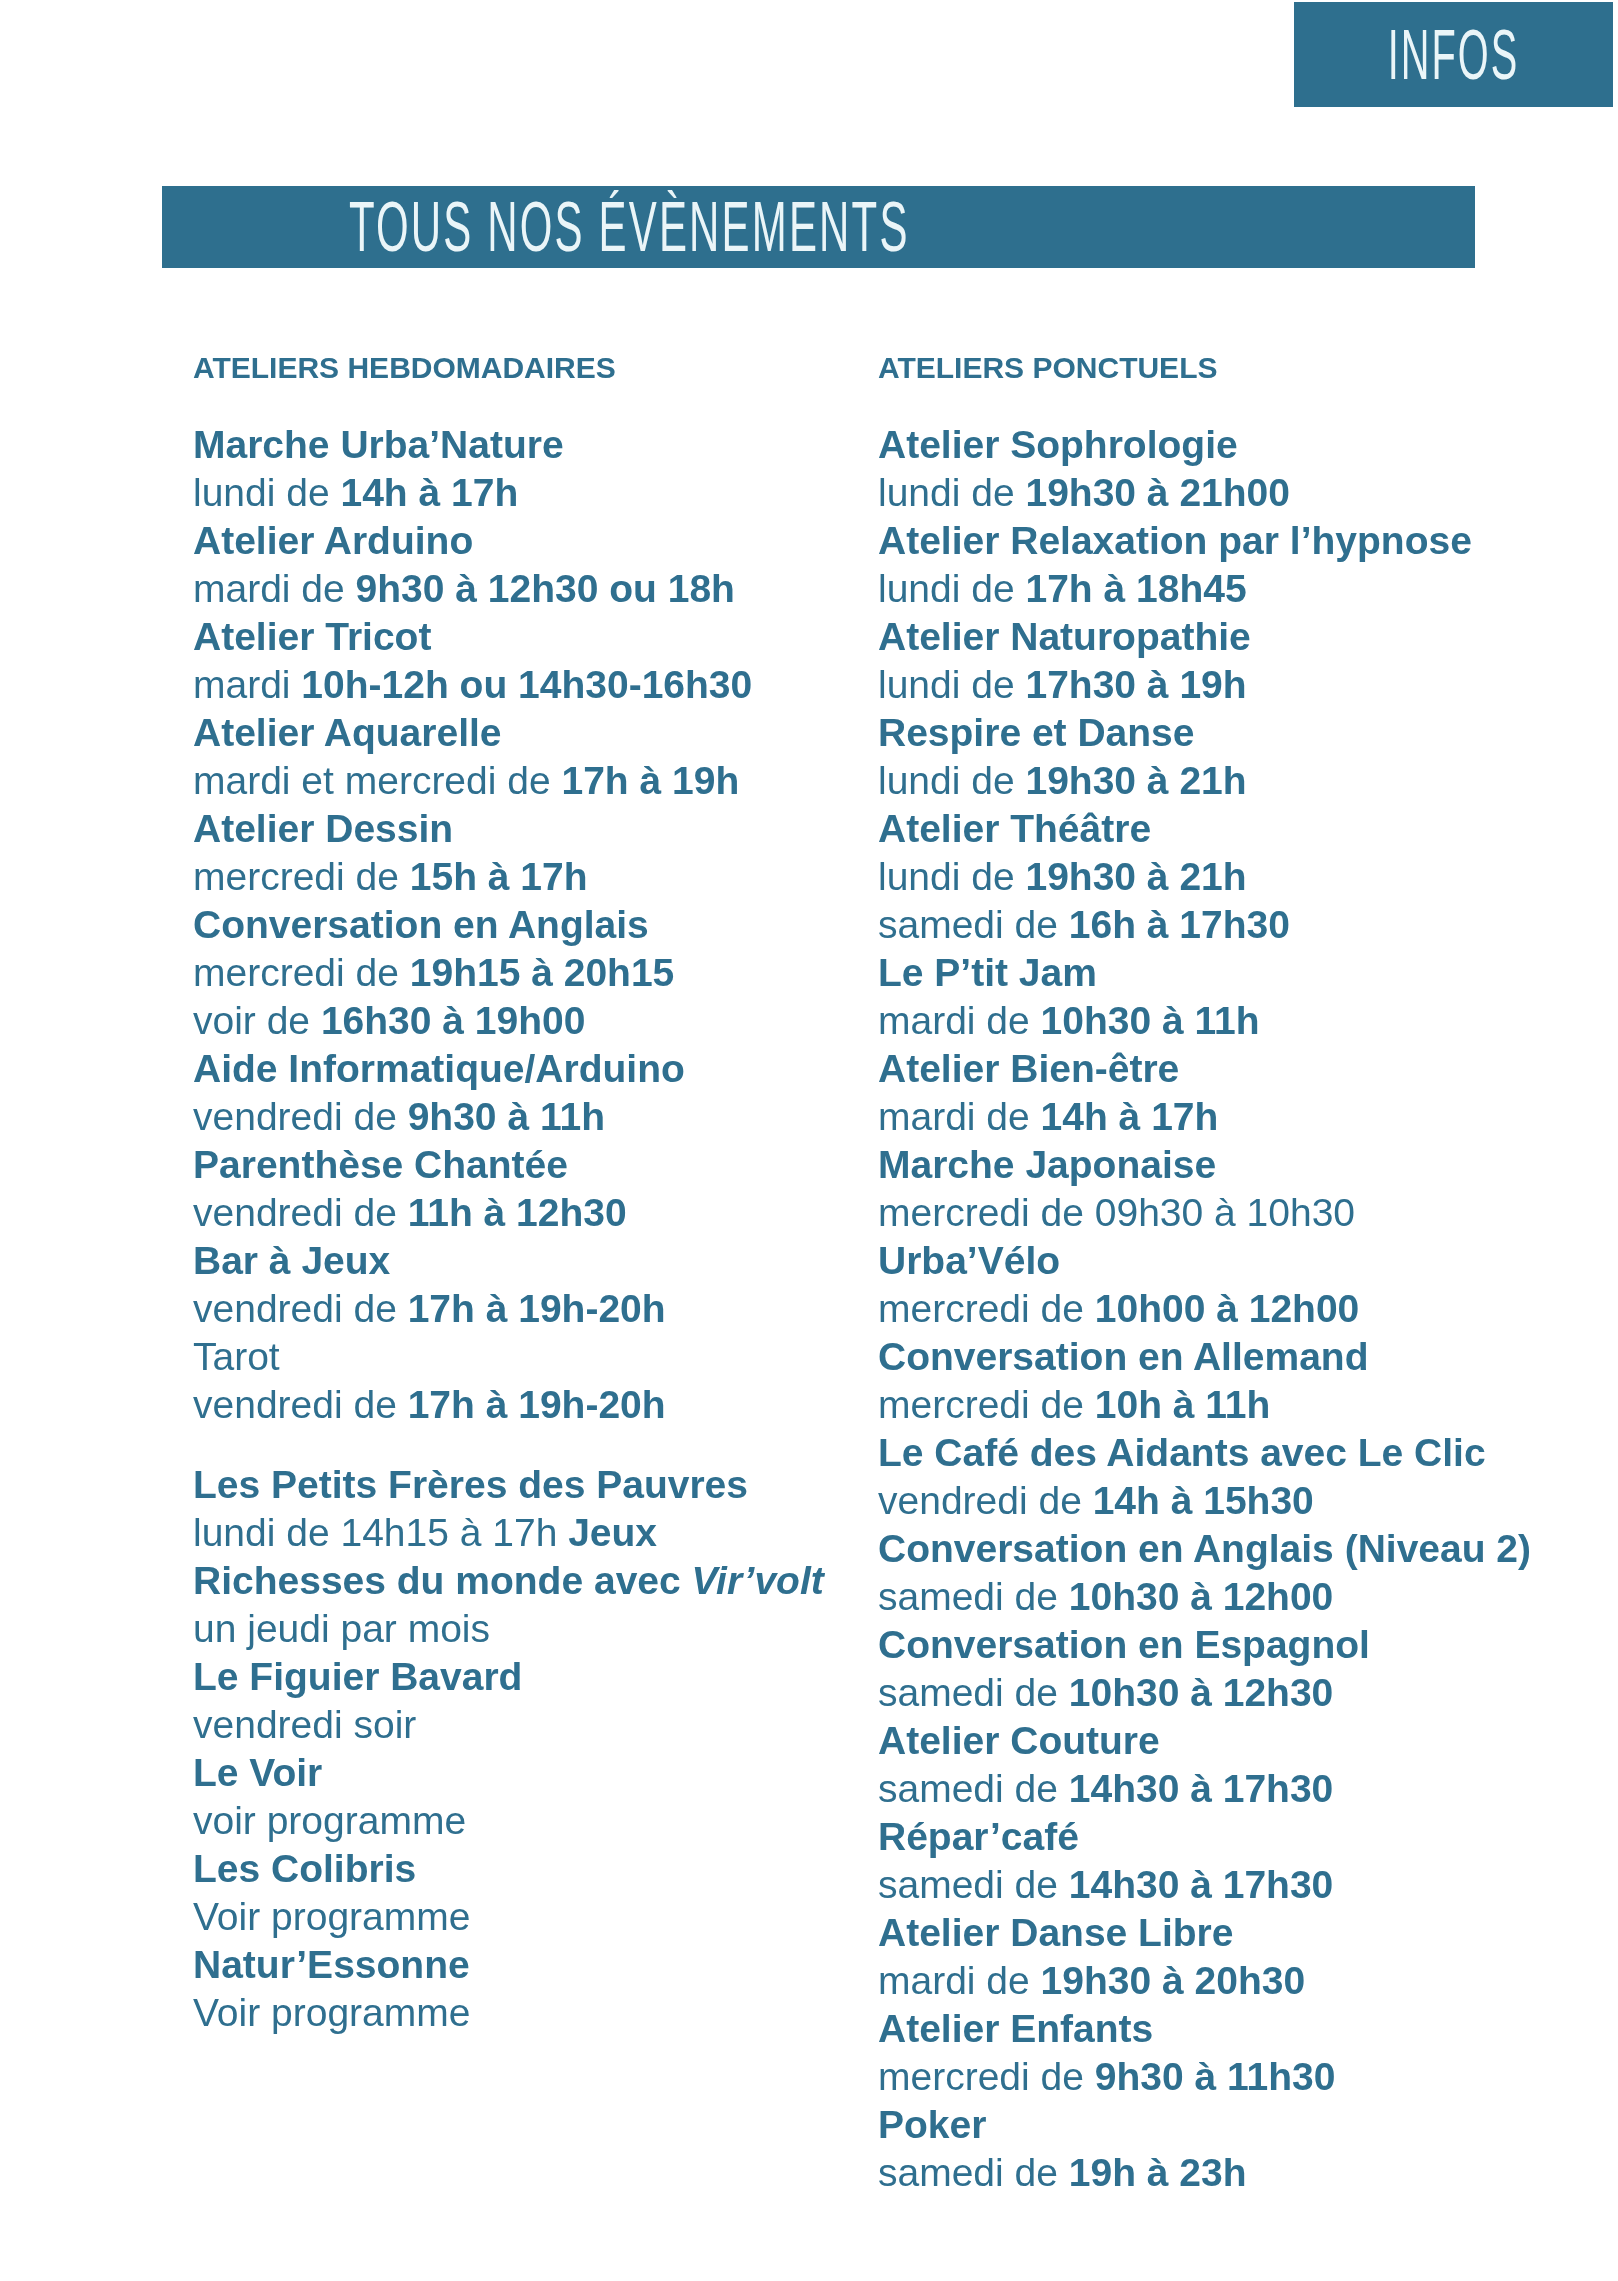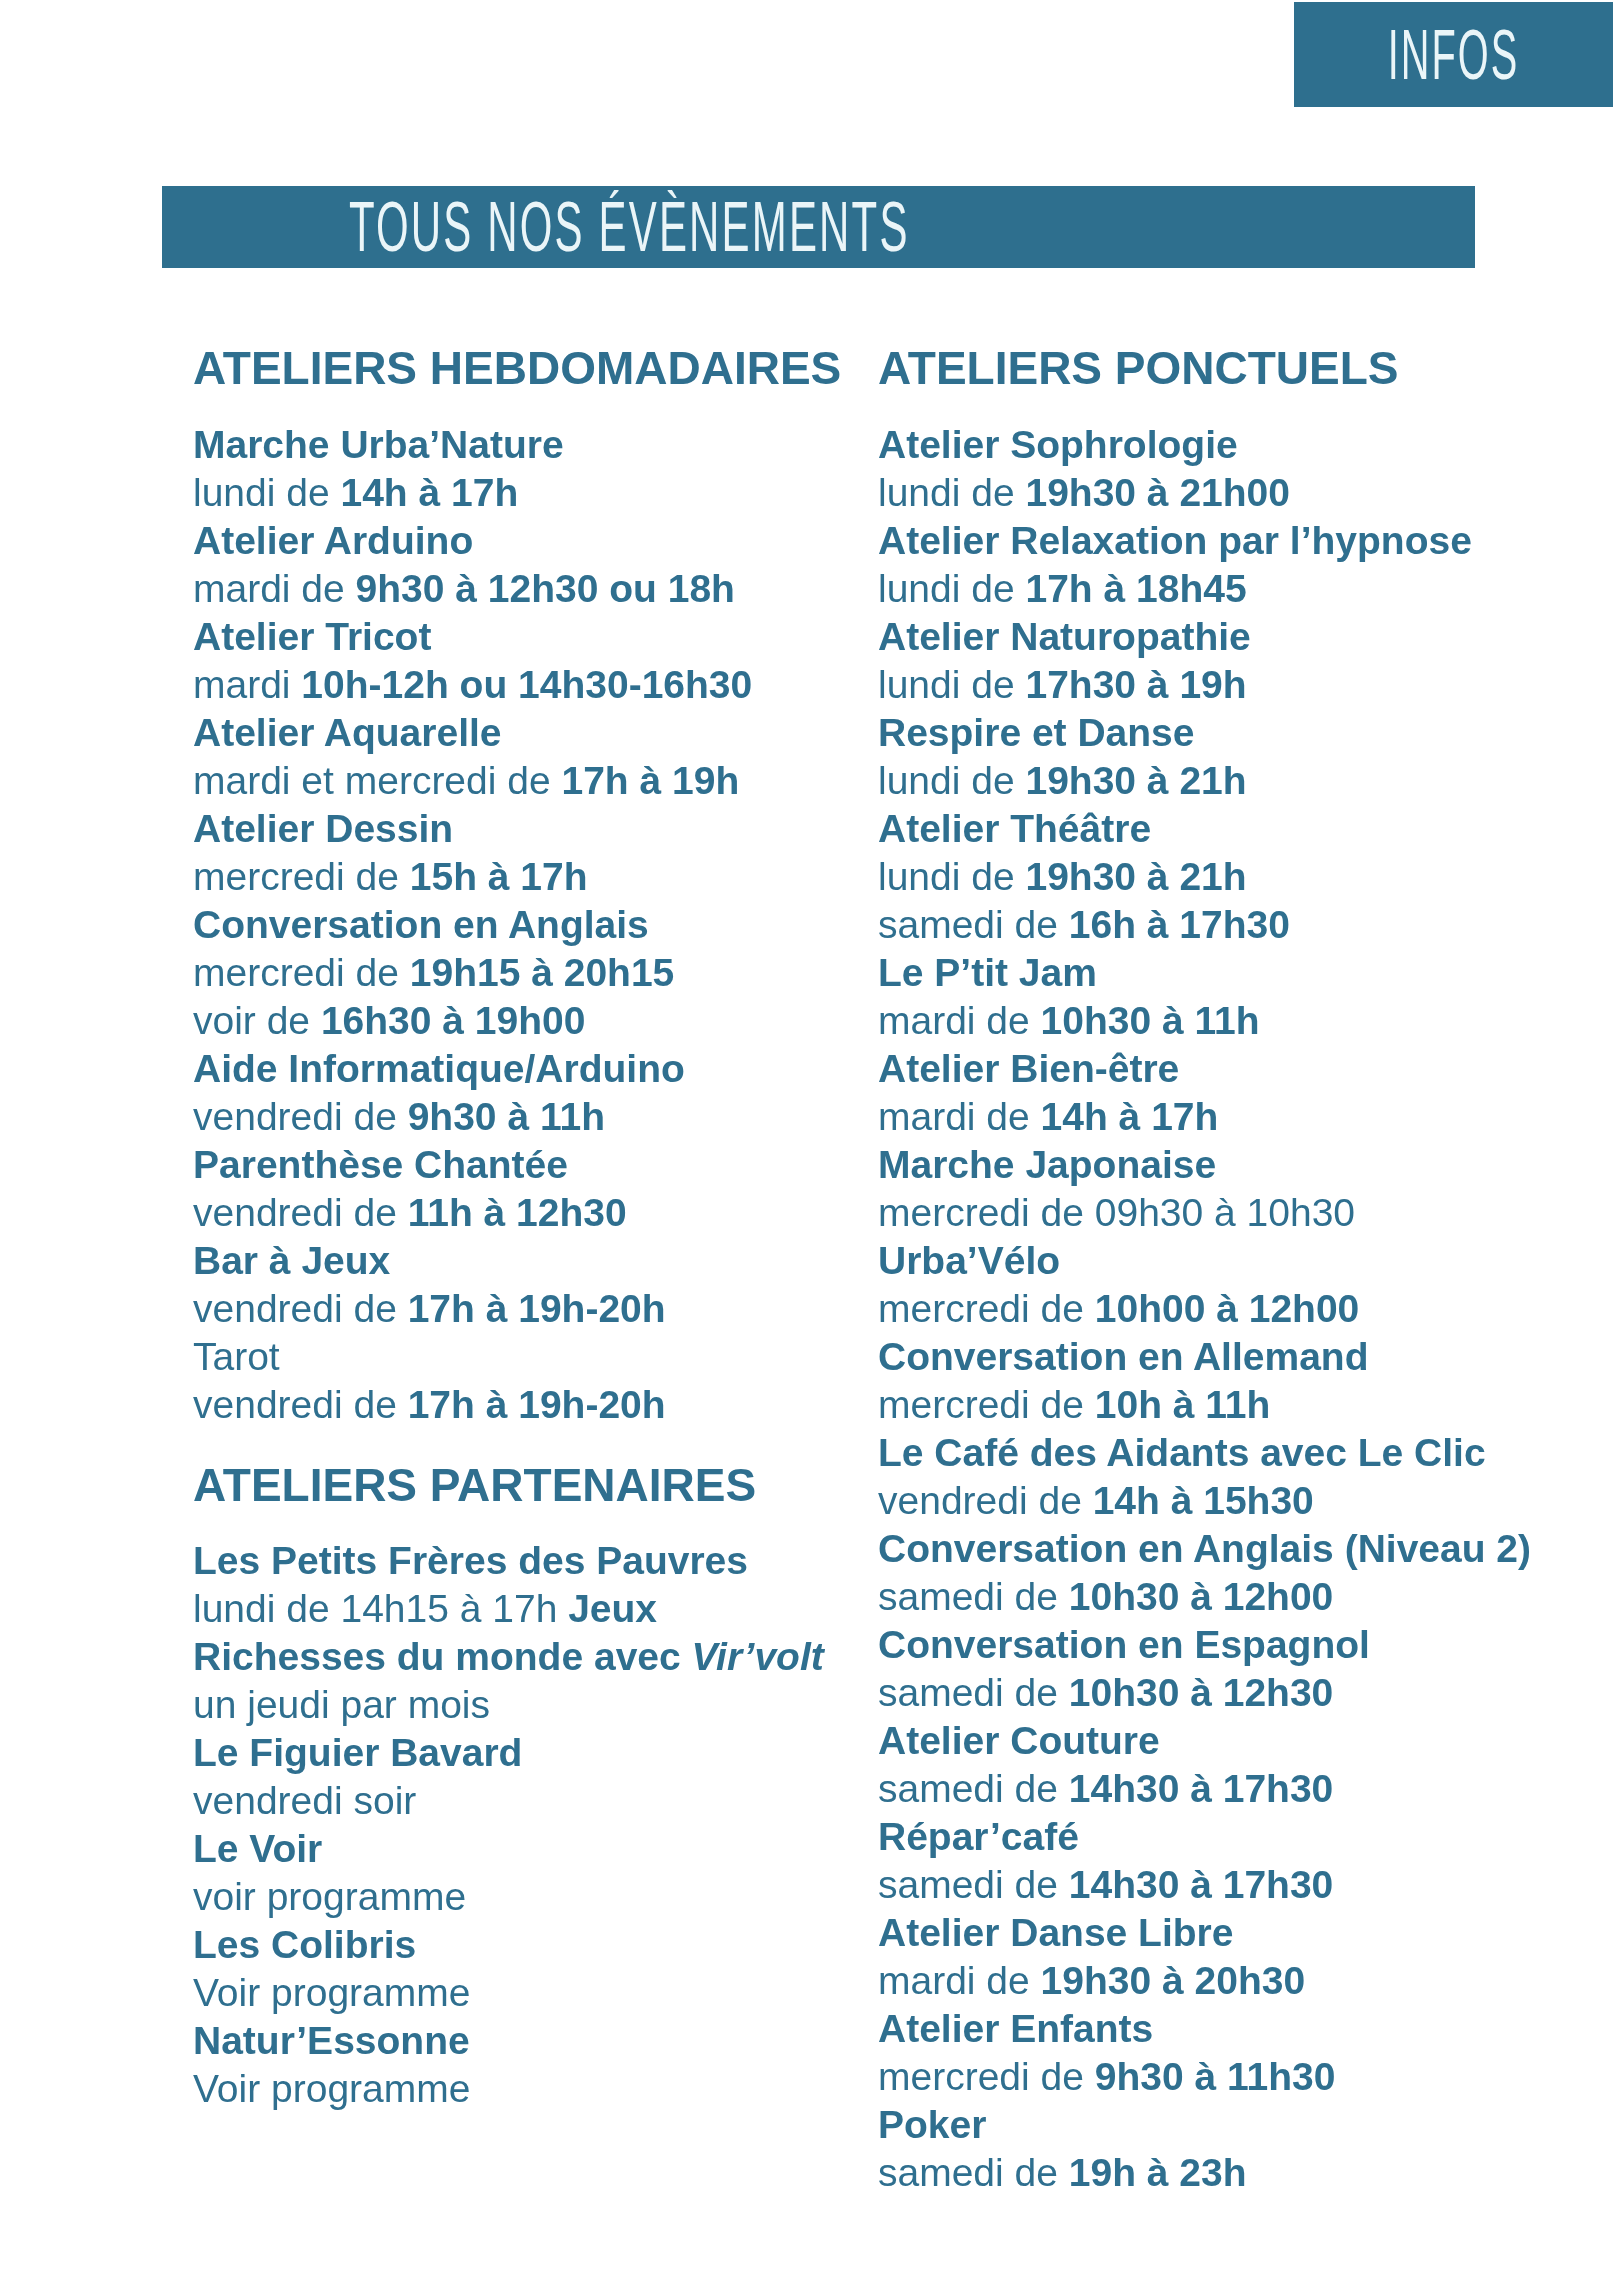--- a/index.html
+++ b/index.html
@@ -44,21 +44,21 @@
     transform-origin:center;
   }
   .column{
     position:absolute;top:344px;
   }
   .column-left{left:193px;width:664px;}
   .column-right{left:878px;width:740px;}
   .section + .section{margin-top:32px;}
   .sec-heading{
     margin:0 0 28.5px 0;
-    font-size:46px;line-height:48px;font-weight:bold;
+    font-size:30px;line-height:48px;font-weight:bold;
     color:var(--text);
   }
   .line{
     font-size:39px;line-height:48px;
     white-space:nowrap;
   }
   .line .b{font-weight:bold;}
   .line .i{font-style:italic;}
 </style>
 </head>
@@ -91,21 +91,20 @@
       <div class="line"><span class="b">Aide Informatique/Arduino</span></div>
       <div class="line"><span class="">vendredi de </span><span class="b">9h30 à 11h</span></div>
       <div class="line"><span class="b">Parenthèse Chantée</span></div>
       <div class="line"><span class="">vendredi de </span><span class="b">11h à 12h30</span></div>
       <div class="line"><span class="b">Bar à Jeux</span></div>
       <div class="line"><span class="">vendredi de </span><span class="b">17h à 19h-20h</span></div>
       <div class="line"><span class="">Tarot</span></div>
       <div class="line"><span class="">vendredi de </span><span class="b">17h à 19h-20h</span></div>
     </div>
     <div class="section">
-      <div class="sec-heading">ATELIERS PARTENAIRES</div>
       <div class="line"><span class="b">Les Petits Frères des Pauvres</span></div>
       <div class="line"><span class="">lundi de 14h15 à 17h </span><span class="b">Jeux</span></div>
       <div class="line"><span class="b">Richesses du monde avec </span><span class="b i">Vir’volt</span></div>
       <div class="line"><span class="">un jeudi par mois</span></div>
       <div class="line"><span class="b">Le Figuier Bavard</span></div>
       <div class="line"><span class="">vendredi soir</span></div>
       <div class="line"><span class="b">Le Voir</span></div>
       <div class="line"><span class="">voir programme</span></div>
       <div class="line"><span class="b">Les Colibris</span></div>
       <div class="line"><span class="">Voir programme</span></div>

